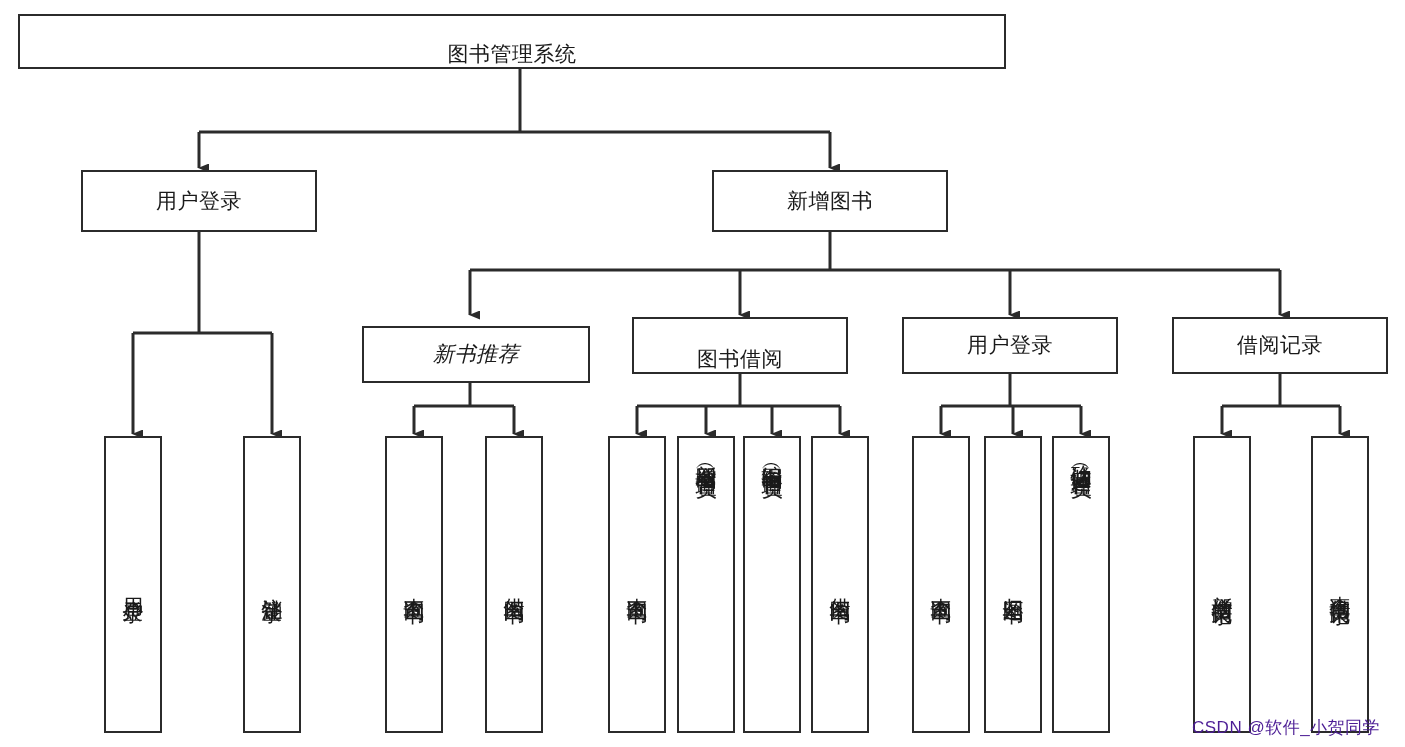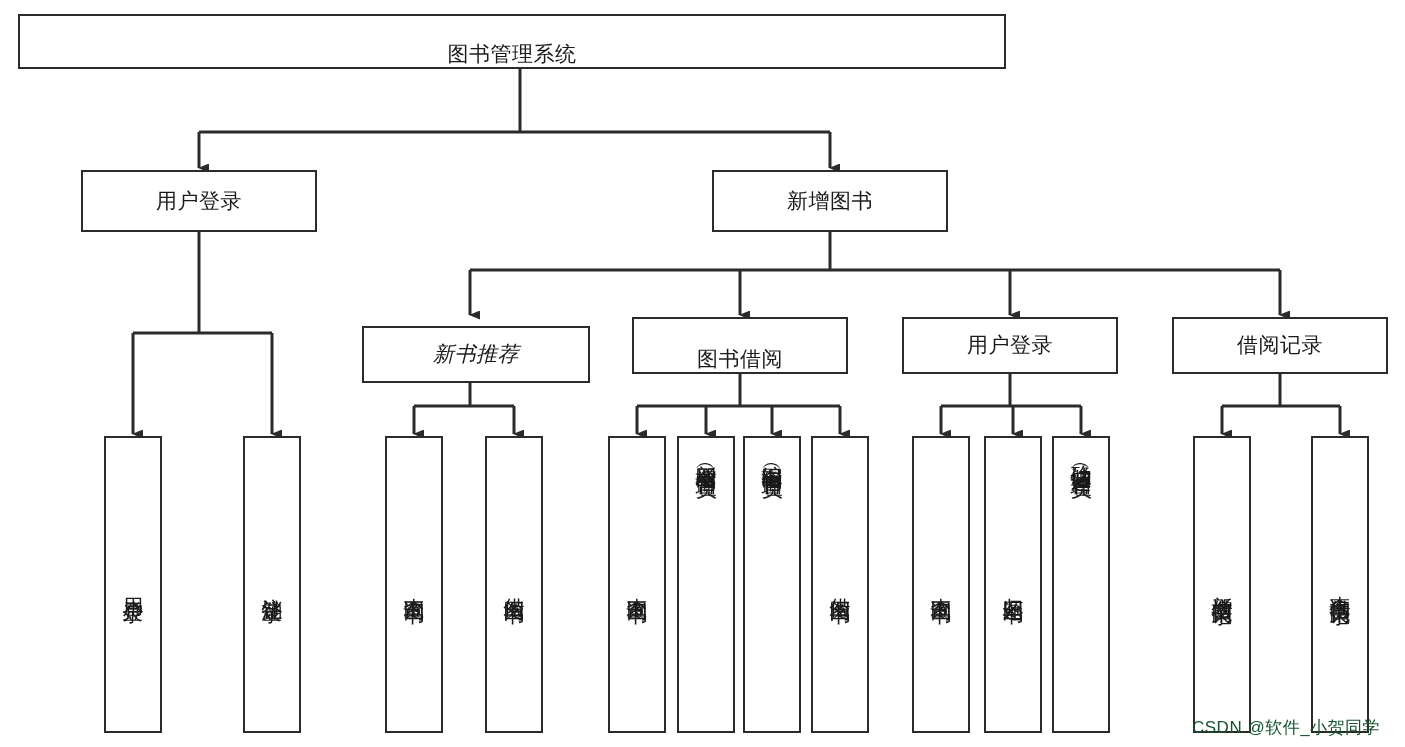--- a/index.html
+++ b/index.html
@@ -59,21 +59,21 @@
     line-height: 1.05;
     letter-spacing: 2px;
     white-space: nowrap;
   }
   .node.vertical.centered {
     align-items: center;
     padding-top: 0;
   }
   .watermark {
     position: absolute;
-    color: #14532d;
+    color: #4c1d95;
     font-size: 17px;
     white-space: nowrap;
     letter-spacing: 0.5px;
   }
 </style>
 </head>
 <body>
 
 <div id="diagram-root">
 

